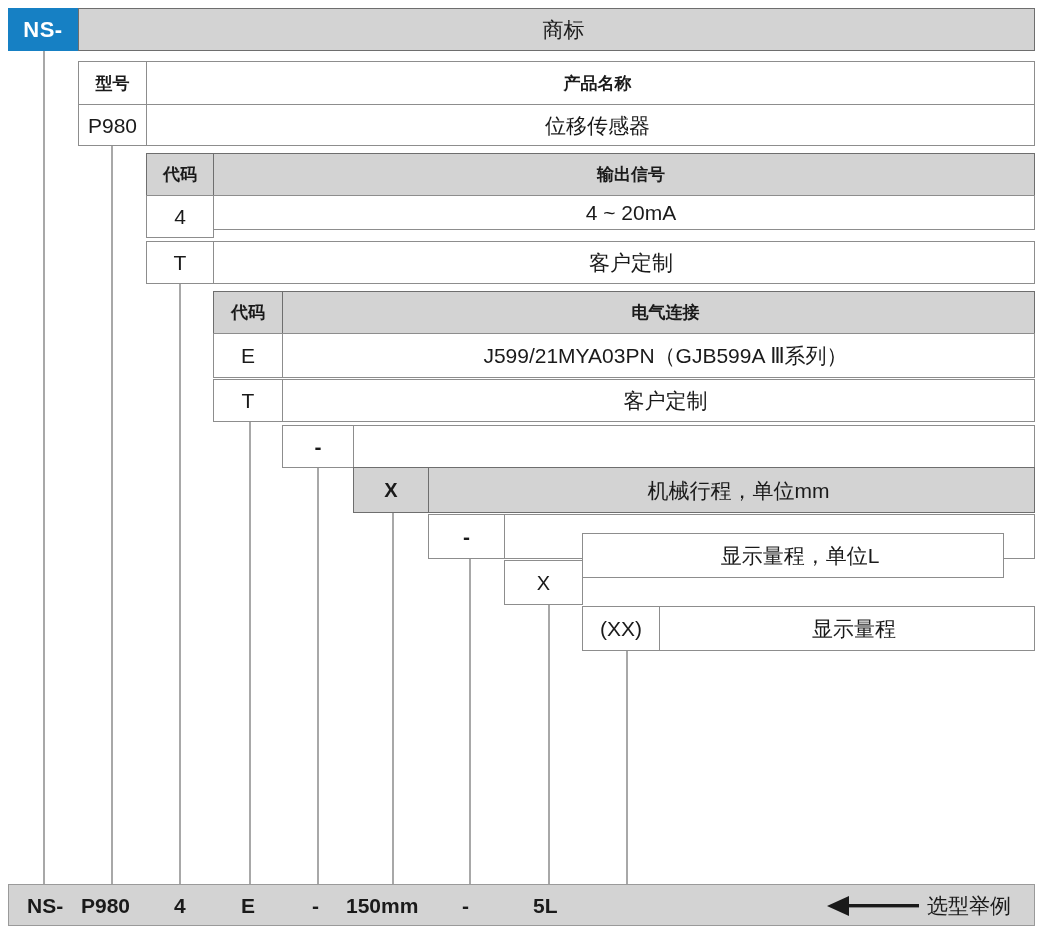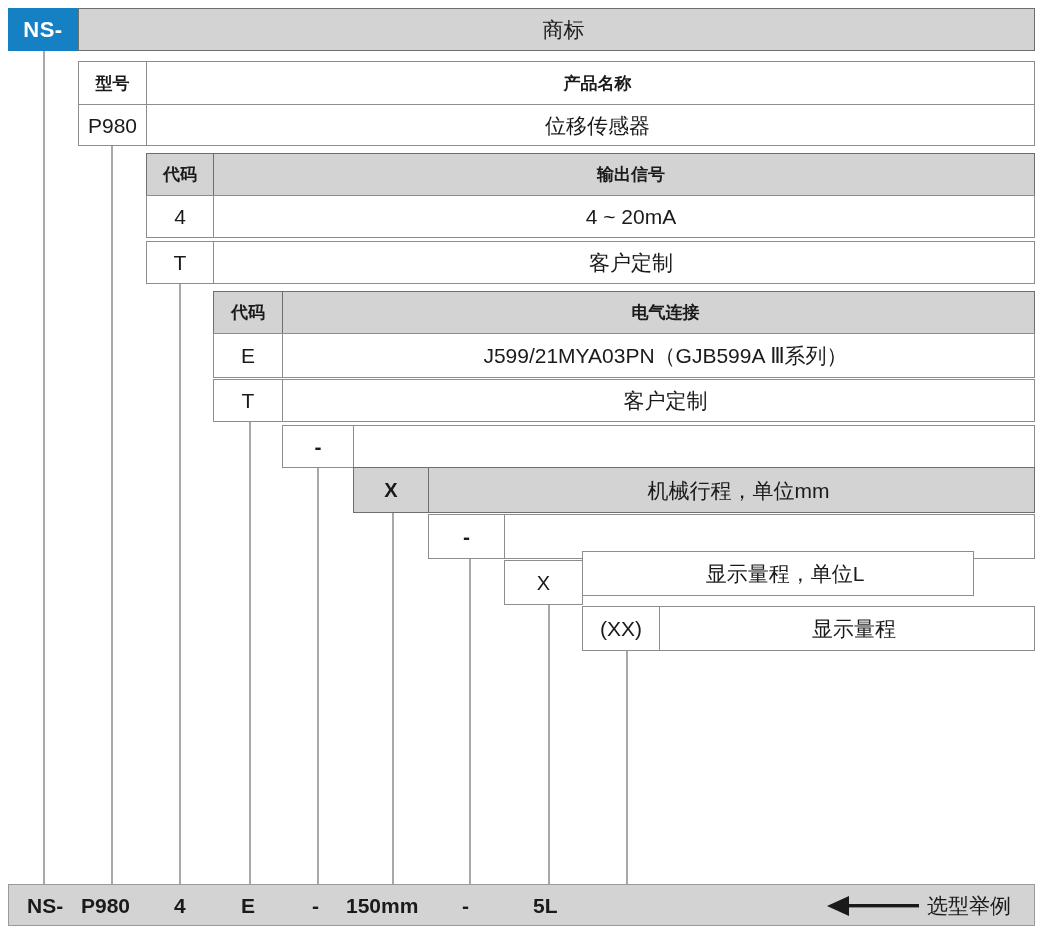--- a/index.html
+++ b/index.html
@@ -102,21 +102,21 @@
   <div class="cell hdr code" style="left:146px;top:153px;width:68px;height:43px;">
     <span class="t f-hdr">代码</span>
   </div>
   <div class="cell hdr desc" style="left:213px;top:153px;width:822px;height:43px;">
     <span class="t f-hdr">输出信号</span>
   </div>
 
   <div class="cell code" style="left:146px;top:195px;width:68px;height:43px;">
     <span class="t f-val">4</span>
   </div>
-  <div class="cell desc" style="left:213px;top:195px;width:822px;height:43px;">
+  <div class="cell desc" style="left:213px;top:195px;width:822px;height:35px;">
     <span class="t f-val">4 ~ 20mA</span>
   </div>
 
   <div class="cell code" style="left:146px;top:241px;width:68px;height:43px;">
     <span class="t f-val">T</span>
   </div>
   <div class="cell desc" style="left:213px;top:241px;width:822px;height:43px;">
     <span class="t f-val">客户定制</span>
   </div>
 
@@ -154,21 +154,21 @@
   </div>
 
   <div class="cell code" style="left:428px;top:514px;width:77px;height:45px;">
     <span class="t f-dash">-</span>
   </div>
   <div class="cell desc" style="left:504px;top:514px;width:531px;height:45px;"></div>
 
   <div class="cell code" style="left:504px;top:560px;width:79px;height:45px;">
     <span class="t f-xn">X</span>
   </div>
-  <div class="cell desc" style="left:582px;top:551px;width:392px;height:45px;">
+  <div class="cell desc" style="left:582px;top:533px;width:422px;height:45px;">
     <span class="t f-val">显示量程，单位L</span>
   </div>
 
   <div class="cell code" style="left:582px;top:606px;width:78px;height:45px;">
     <span class="t f-val">(XX)</span>
   </div>
   <div class="cell desc" style="left:659px;top:606px;width:376px;height:45px;">
     <span class="t f-val">显示量程</span>
   </div>
 

